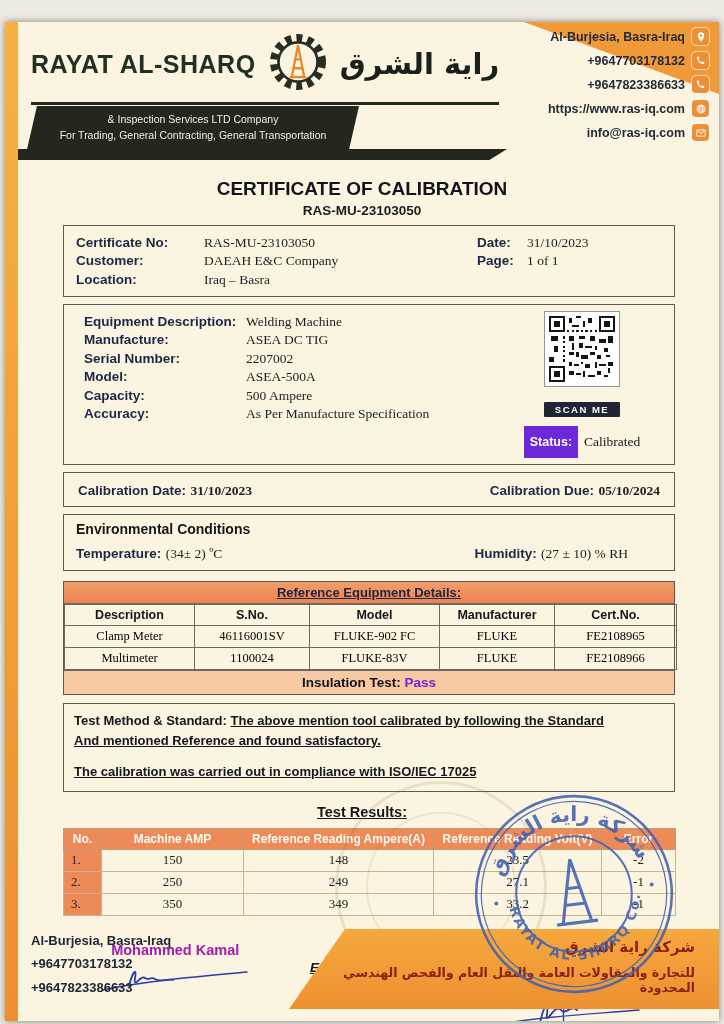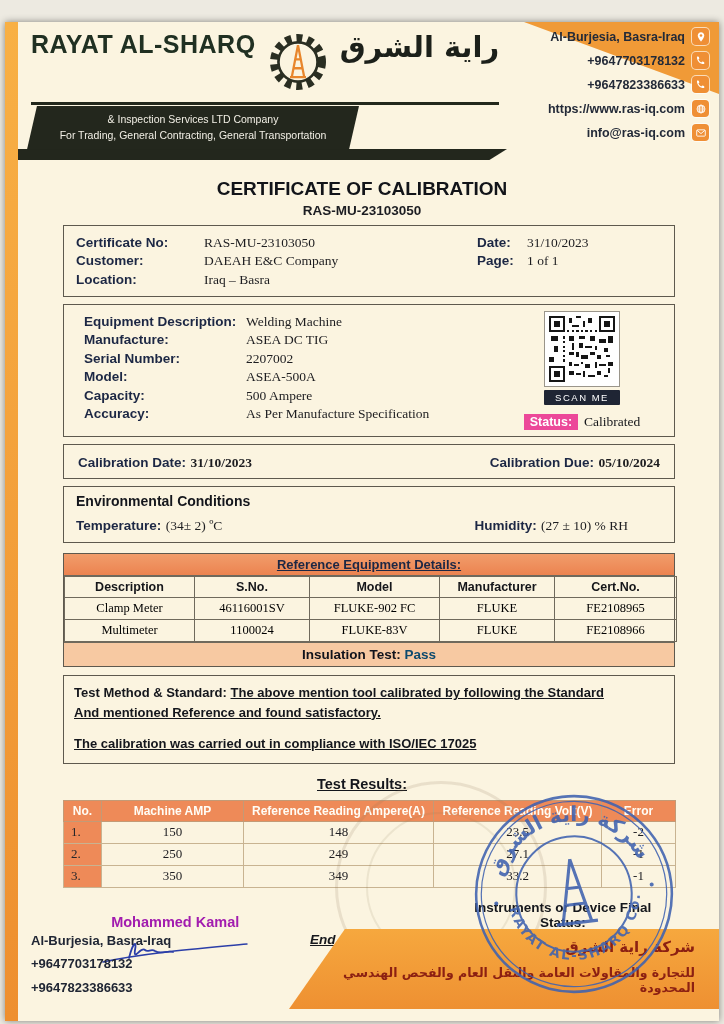--- a/index.html
+++ b/index.html
@@ -10,21 +10,21 @@
   .paper { position:absolute; left:5px; right:5px; top:22px; bottom:3px;
            background:#fbf4e0; box-shadow:0 0 7px rgba(0,0,0,.45); overflow:hidden; }
 
   .left-strip { position:absolute; left:0; top:0; bottom:0; width:13px; z-index:4;
                 background:linear-gradient(180deg,#f8b045,#ee8f2f); }
   .corner-tri { position:absolute; top:0; right:0; width:0; height:0;
                 border-top:72px solid #f09a37; border-left:195px solid transparent; }
 
   
   .header { position:relative; height:150px; }
-  .logo-row { position:absolute; left:26px; top:8px; display:flex; 
+  .logo-row { position:absolute; left:26px; top:8px; display:flex; align-items:center;
               gap:10px; border-bottom:3px solid #23281c; padding-bottom:4px; }
   .logo-en { font-size:25px; font-weight:bold; color:#203022; letter-spacing:.5px; }
   .logo-ar { font-size:29px; font-weight:bold; color:#1c201a; font-family:"DejaVu Sans",sans-serif; }
   .tagline { position:absolute; left:22px; top:84px; width:332px; background:#23271d;
              color:#f2efe5; font-size:10.5px; text-align:center; padding:6px 10px;
              clip-path:polygon(3% 0,100% 0,97% 100%,0 100%); line-height:1.5; z-index:2; }
   .dark-bar { position:absolute; left:0; top:127px; width:502px; height:11px;
               background:#23271d; clip-path:polygon(0 0,100% 0,96.5% 100%,0 100%); }
   .contacts { position:absolute; top:6px; right:10px; z-index:3; }
   .contact-row { display:flex; justify-content:flex-end; align-items:center; gap:7px;
@@ -44,24 +44,24 @@
   .kv .v { font-family:"Liberation Serif", serif; font-size:13.5px; color:#1d1d20; }
 
   .cert-box { display:flex; }
   .cert-left { flex:1; } .cert-left .k { width:128px; }
   .cert-right { width:185px; } .cert-right .k { width:50px; }
 
   .equip-box { display:flex; }
   .equip-left { flex:1; } .equip-left .k { width:170px;padding-left:8px; }
   .equip-right { width:160px; display:flex; flex-direction:column; align-items:center; }
   .qr { width:76px; height:76px; background:#fff; padding:4px; border:1px solid #9a958a; }
-  .scanme { margin-top:3px; background:#1f2534; color:#fff; font-size:9.5px; font-weight:normal;
+  .scanme { margin-top:15px; background:#1f2534; color:#fff; font-size:9.5px; font-weight:bold;
             letter-spacing:1.5px; padding:2px 11px; border-radius:1px; }
   .status-row { margin-top:9px; display:flex; gap:6px; align-items:center; }
-  .status-k { background:#ec4899; color:#fff; font-weight:bold; font-size:12.5px; padding:1px 6px; }
+  .status-k { background:#6d28d9; color:#fff; font-weight:bold; font-size:12.5px; padding:9px 6px; }
   .status-v { font-family:"Liberation Serif",serif; font-size:13.5px; color:#15161a; }
 
   .cal-box { display:flex; justify-content:space-between; padding:5px 14px; }
   .cal-box .v { font-weight:bold; }
 
   .env-title { font-size:14px; font-weight:bold; color:#14161c; }
   .env-row { display:flex; margin-top:4px; }
   .env-hum { margin-left:auto; margin-right:34px; }
 
   
@@ -70,21 +70,21 @@
                font-weight:bold; font-size:13px; color:#1c2744; text-decoration:underline;
                padding:3px 0; border-bottom:1px solid #6f695c; }
   table { border-collapse:collapse; table-layout:fixed; }
   .ref-table { width:100%; }
   .ref-table th { font-size:12.5px; font-weight:bold; color:#15161a; border:1px solid #6f695c;
                   padding:3px 2px; }
   .ref-table td { font-family:"Liberation Serif",serif; font-size:12.5px; text-align:center;
                   border:1px solid #6f695c; padding:3px 2px; }
   .insulation { background:#f7c9a2; text-align:center; padding:4px 0; font-size:13.5px;
                 font-weight:bold; color:#10131c; border-top:1px solid #6f695c; }
-  .insulation .pass { color:#0c4a6e; }
+  .insulation .pass { color:#6d28d9; }
 
   
   .method-box { margin:8px 44px 0 58px; border:1.6px solid #5e594e; padding:7px 10px 9px;
                 font-size:13px; font-weight:bold; color:#14161c; line-height:1.5; }
   .u { text-decoration:underline; }
   .method-iso { margin-top:12px; }
 
   
   .tr-title { text-align:center; margin-top:12px; font-size:14.5px; font-weight:bold;
               text-decoration:underline; color:#14161c; }

